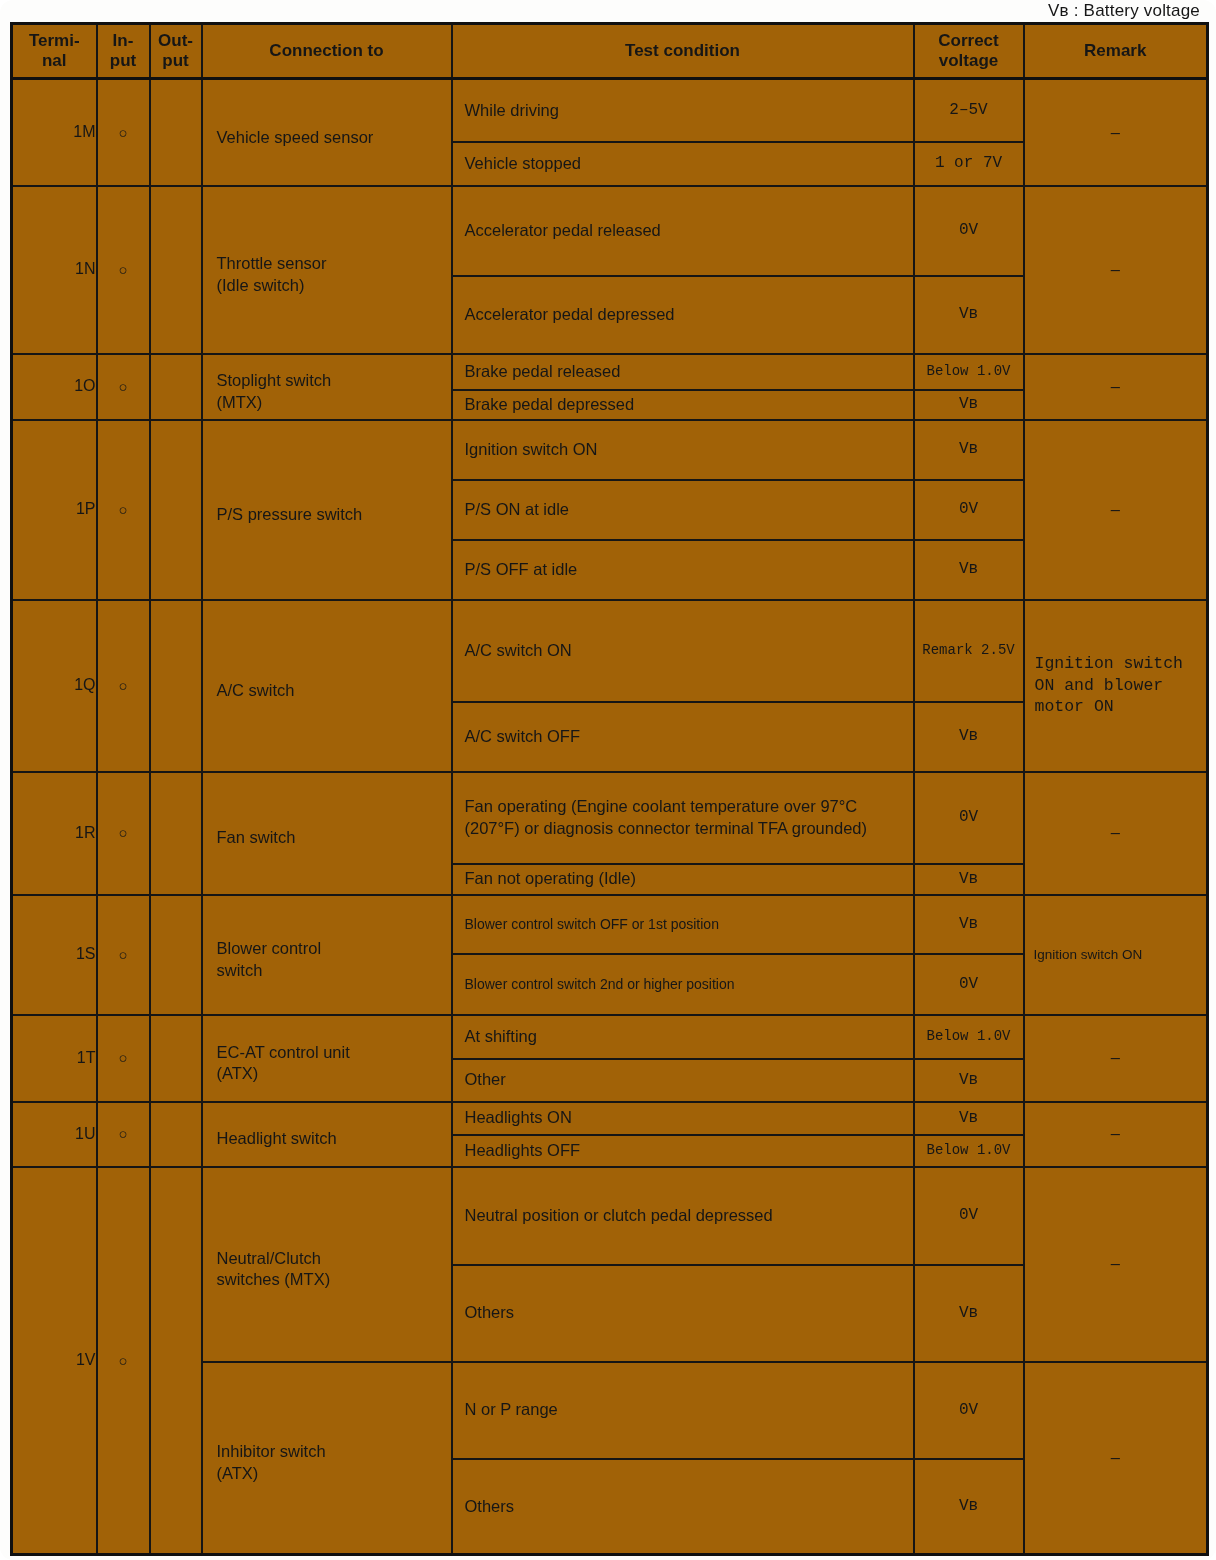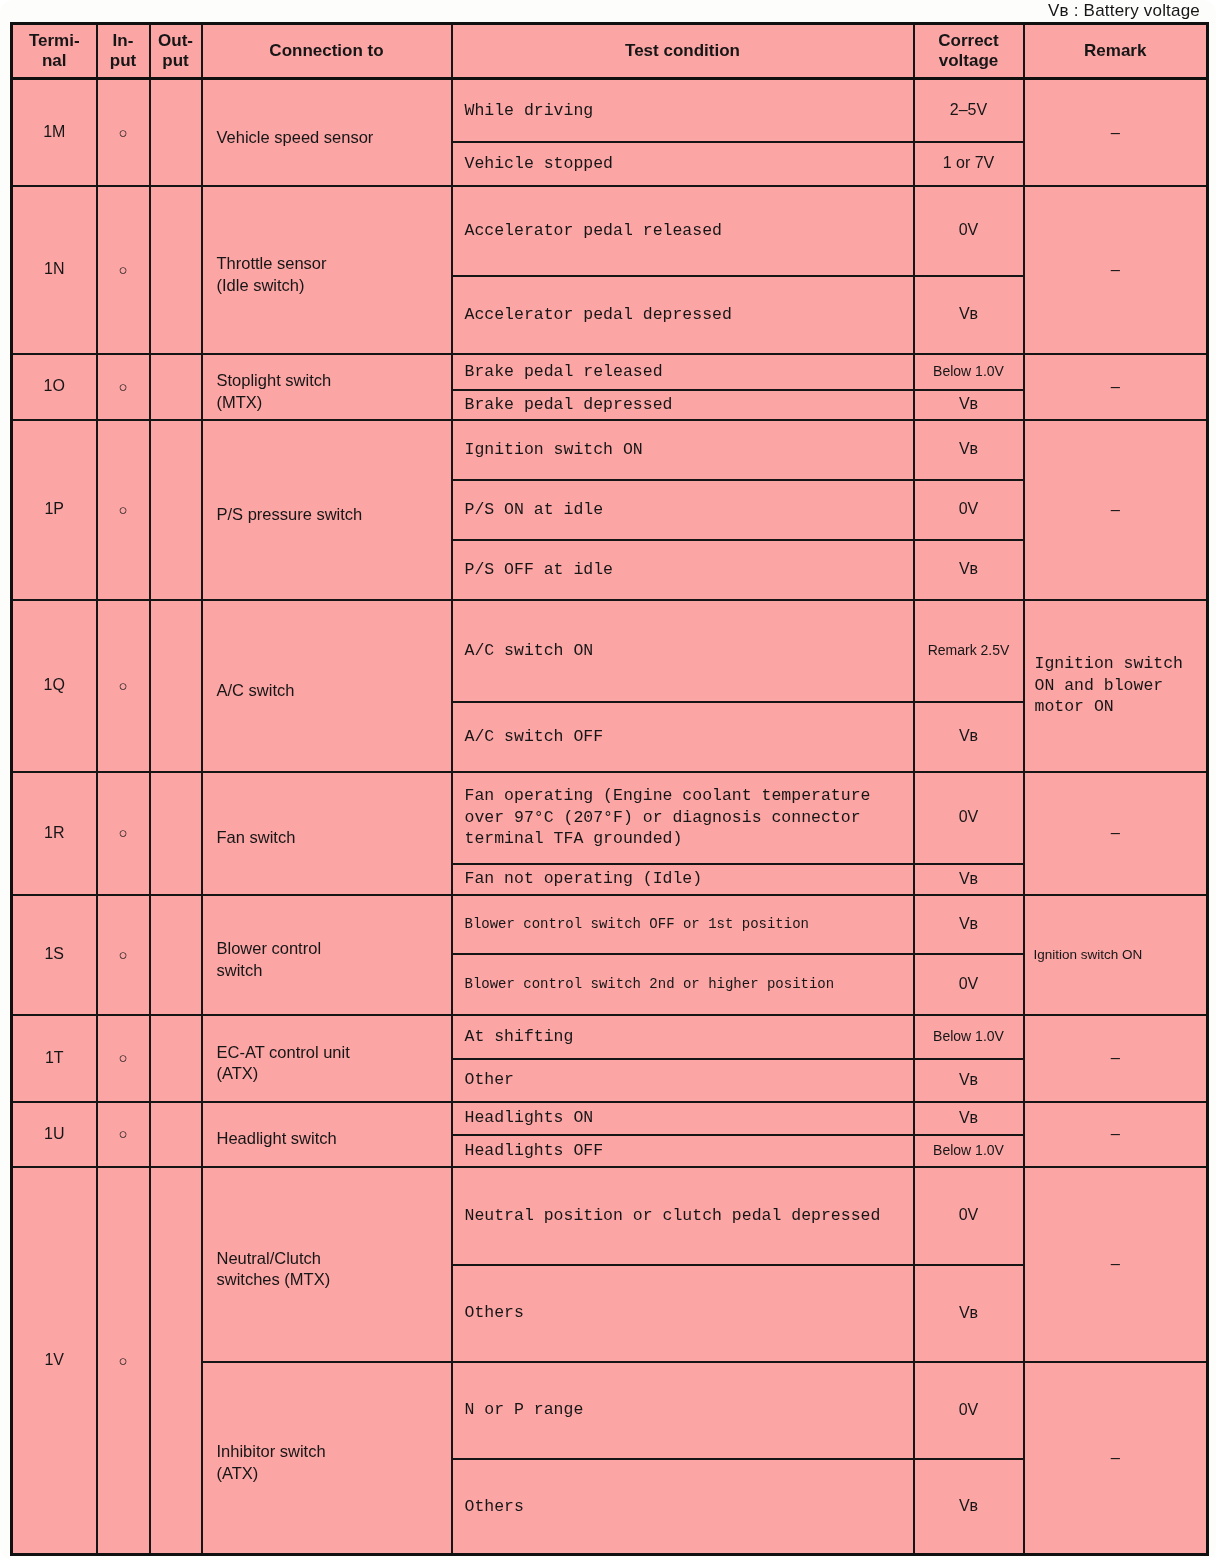--- a/index.html
+++ b/index.html
@@ -8,39 +8,39 @@
     background:#ffffff;
     font-family:"Liberation Sans","DejaVu Sans",sans-serif;
     color:#161616;
   }
   .page{position:relative;width:1216px;height:1560px;background:#fdfdfc;overflow:hidden;border-radius:13px;}
   .vb-note{position:absolute;top:1px;right:16px;font-size:17px;letter-spacing:0.2px;}
   table.tbl{
     border-collapse:collapse;table-layout:fixed;
     position:absolute;top:22px;left:10px;width:1196px;
     border:3px solid #101010;
-    background:#fca5a5;
+    background:#a16207;
   }
   .tbl th,.tbl td{
     border:2px solid #151515;
     white-space:pre-line;
     vertical-align:middle;
     overflow:hidden;
     line-height:1.3;
     padding:0;
   }
   .tbl thead th{
     font-size:17px;font-weight:bold;text-align:center;line-height:1.15;
     border-bottom:3px solid #101010;
   }
-  td.term{text-align:center;font-size:16px;}
+  td.term{text-align:right;font-size:16px;}
   td.mark{text-align:center;font-size:15px;}
   td.conn{padding:12px 8px 2px 14px;font-size:16.5px;}
-  td.cond{padding:2px 4px 2px 12px;font-size:16.5px;font-family:Liberation Mono, monospace;}
-  td.volt{text-align:center;font-size:16px;}
+  td.cond{padding:2px 4px 2px 12px;font-size:16.5px;}
+  td.volt{text-align:center;font-size:16px;font-family:Liberation Mono, monospace;}
   td.rem{text-align:center;font-size:16.5px;}
   td.rem-left{text-align:left;padding:2px 4px 2px 10px;font-family:Liberation Mono, monospace;}
   .sm{font-size:14px !important;margin-left:36px;}
   td.rem-sm{font-size:13.5px;text-align:left;padding-left:9px;}
   col.c-term{width:85px;}
   col.c-in{width:53px;}
   col.c-out{width:52px;}
   col.c-conn{width:250px;}
   col.c-test{width:462px;}
   col.c-volt{width:110px;}

